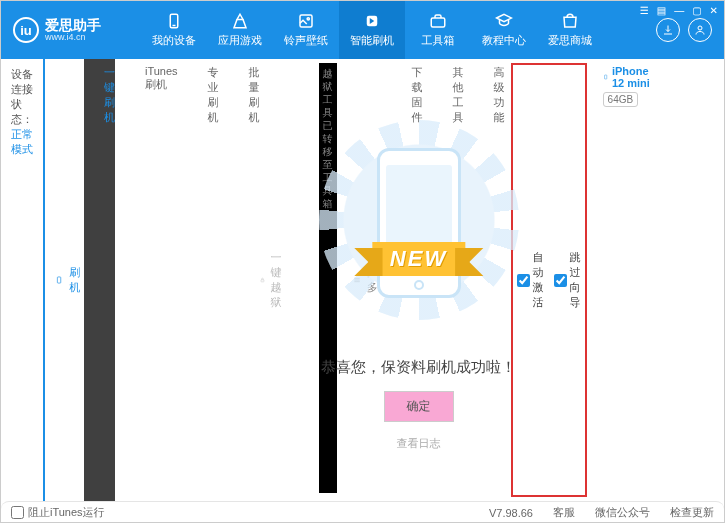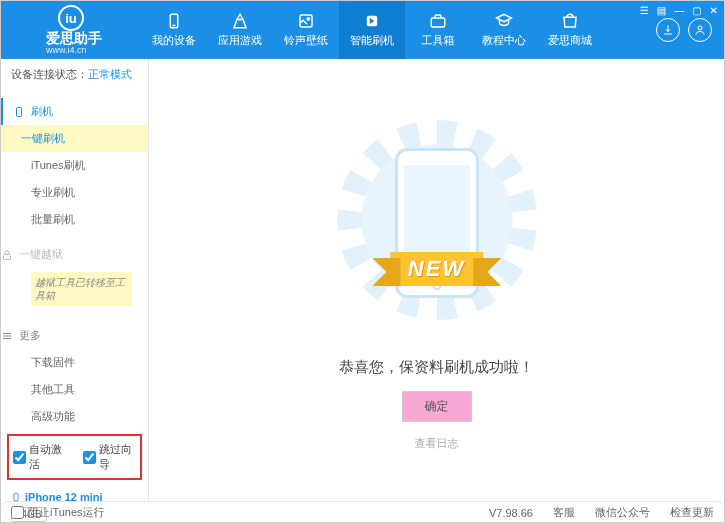--- a/index.html
+++ b/index.html
@@ -1,53 +1,53 @@
 <!DOCTYPE html>
 <html><head>
 <meta charset="utf-8">
 <style>
 * { margin: 0; padding: 0; box-sizing: border-box; font-family: "Microsoft YaHei", sans-serif; }
 body { background: #fff; width: 725px; height: 523px; overflow: hidden; border: 1px solid #ccc; }
 .header { background: #1b8fe6; height: 58px; display: flex; align-items: center; color: #fff; position: relative; }
-.logo-block { display: flex; align-items: center; padding: 0 12px; width: 140px; flex-direction: column; }
+.logo-block { display: flex; align-items: center; padding: 0 12px; width: 140px; }
 .logo-ring { width: 26px; height: 26px; border: 2px solid #fff; border-radius: 50%; display: flex; align-items: center; justify-content: center; font-weight: bold; font-size: 13px; color: #fff; }
 .logo-text { margin-left: 6px; }
 .logo-text .cn { font-size: 14px; font-weight: bold; line-height: 1; }
 .logo-text .url { font-size: 9px; opacity: 0.85; }
 .nav { display: flex; height: 100%; flex: 1; }
 .nav-item { width: 66px; display: flex; flex-direction: column; align-items: center; justify-content: center; font-size: 11px; cursor: pointer; gap: 3px; }
 .nav-item.active { background: #0f7dd0; }
 .nav-item svg, .nav-item .ic { width: 18px; height: 18px; }
 .win-ctrls { position: absolute; right: 6px; top: 4px; display: flex; gap: 8px; font-size: 10px; }
 .win-ctrls span { cursor: pointer; }
 .right-icons { display: flex; gap: 8px; padding-right: 12px; align-items: center; }
 .circ-btn { width: 24px; height: 24px; border: 1.5px solid #fff; border-radius: 50%; display: flex; align-items: center; justify-content: center; cursor: pointer; }
 .main { display: flex; height: 442px; }
-.sidebar { width: 148px; border-right: 1px solid #e5e5e5; display: flex; flex-direction: column; font-size: 11px; color: #555; }
+.sidebar { width: 112px; border-right: 1px solid #e5e5e5; display: flex; flex-direction: row; font-size: 11px; color: #555; }
 .conn-status { padding: 8px 10px; font-size: 11px; }
 .conn-status .mode { color: #1b8fe6; }
 .side-sec { padding: 6px 0; display: flex; align-items: center; gap: 6px; color: #888; cursor: pointer; }
 .side-sec.blue { color: #1b8fe6; border-left: 2px solid #1b8fe6; padding-left: 10px; }
 .side-sub { padding: 6px 0 6px 30px; cursor: pointer; color: #666; }
-.side-sub.active { background: #fef9c3; color: #1b8fe6; padding-left: 20px; }
-.jailbreak-note { margin: 4px 16px 8px 30px; padding: 4px; font-size: 10px; color: #888; line-height: 1.3; background: #fef9c3; font-style: italic; }
-.checks-box { border: 2px solid #d33; margin: 4px 6px; padding: 6px 4px; display: flex; gap: 17px; font-size: 11px; }
+.side-sub.active { background: #404040; color: #1b8fe6; padding-left: 20px; }
+.jailbreak-note { margin: 4px 16px 8px 30px; padding: 4px; font-size: 10px; color: #888; line-height: 1.3; background: #000000; }
+.checks-box { border: 2px solid #d33; margin: 4px 6px; padding: 6px 4px; display: flex; gap: 10px; font-size: 11px; }
 .checks-box label { display: flex; align-items: center; gap: 3px; color: #444; cursor: pointer; }
 .checks-box input { accent-color: #1b8fe6; }
 .device-block { padding: 6px 10px; font-size: 11px; }
 .device-name { color: #1b8fe6; font-weight: bold; display: flex; align-items: center; gap: 4px; }
 .storage-badge { display: inline-block; border: 1px solid #ccc; border-radius: 3px; padding: 1px 4px; font-size: 10px; color: #777; margin-top: 3px; }
 .content { flex: 1; display: flex; flex-direction: column; align-items: center; justify-content: center; position: relative; }
 .phone-illus { width: 160px; height: 200px; position: relative; margin-top: 20px; }
 .burst { position: absolute; inset: 0; background: radial-gradient(circle at 50% 45%, #e8f3fc 0%, #e8f3fc 55%, transparent 56%); border-radius: 50%; }
 .rays::before, .rays::after { content: ''; position: absolute; left: 50%; top: 50%; width: 200px; height: 200px; background: repeating-conic-gradient(#d9ecfb 0deg 12deg, transparent 12deg 24deg); border-radius: 50%; transform: translate(-50%, -55%); opacity: 0.5; z-index: 0; }
 .phone-body { position: absolute; left: 50%; top: 18px; transform: translateX(-50%); width: 84px; height: 150px; background: #fff; border: 3px solid #c9e4f7; border-radius: 12px; z-index: 2; }
 .phone-screen { position: absolute; top: 14px; left: 6px; right: 6px; bottom: 20px; background: #eaf5fd; border-radius: 3px; }
 .phone-home { position: absolute; bottom: 5px; left: 50%; transform: translateX(-50%); width: 10px; height: 10px; border: 2px solid #c9e4f7; border-radius: 50%; }
-.new-banner { position: absolute; left: 50%; top: 122px; transform: translateX(-50%); z-index: 3; }
+.new-banner { position: absolute; left: 50%; top: 112px; transform: translateX(-50%); z-index: 3; }
 .ribbon { background: #ffc233; color: #fff; font-weight: 900; font-style: italic; font-size: 22px; padding: 4px 18px; letter-spacing: 2px; position: relative; text-shadow: 1px 1px 0 #e09b00; }
 .ribbon::before, .ribbon::after { content: ''; position: absolute; top: 6px; width: 0; height: 0; border: 14px solid #e6a818; }
 .ribbon::before { left: -18px; border-left-color: transparent; }
 .ribbon::after { right: -18px; border-right-color: transparent; }
 .success-text { margin-top: 28px; font-size: 15px; color: #444; }
 .ok-btn { margin-top: 14px; padding: 6px 22px; border: 1px solid #ccc; background: #f9a8d4; font-size: 12px; color: #555; cursor: pointer; }
 .log-link { margin-top: 14px; font-size: 11px; color: #aaa; cursor: pointer; }
 .footer { height: 22px; border-top: 1px solid #e5e5e5; display: flex; align-items: center; font-size: 11px; color: #666; padding: 0 10px; justify-content: space-between; border-radius: 8px; }
 .footer-left { display: flex; align-items: center; gap: 4px; }
 .footer-right { display: flex; gap: 20px; align-items: center; }

